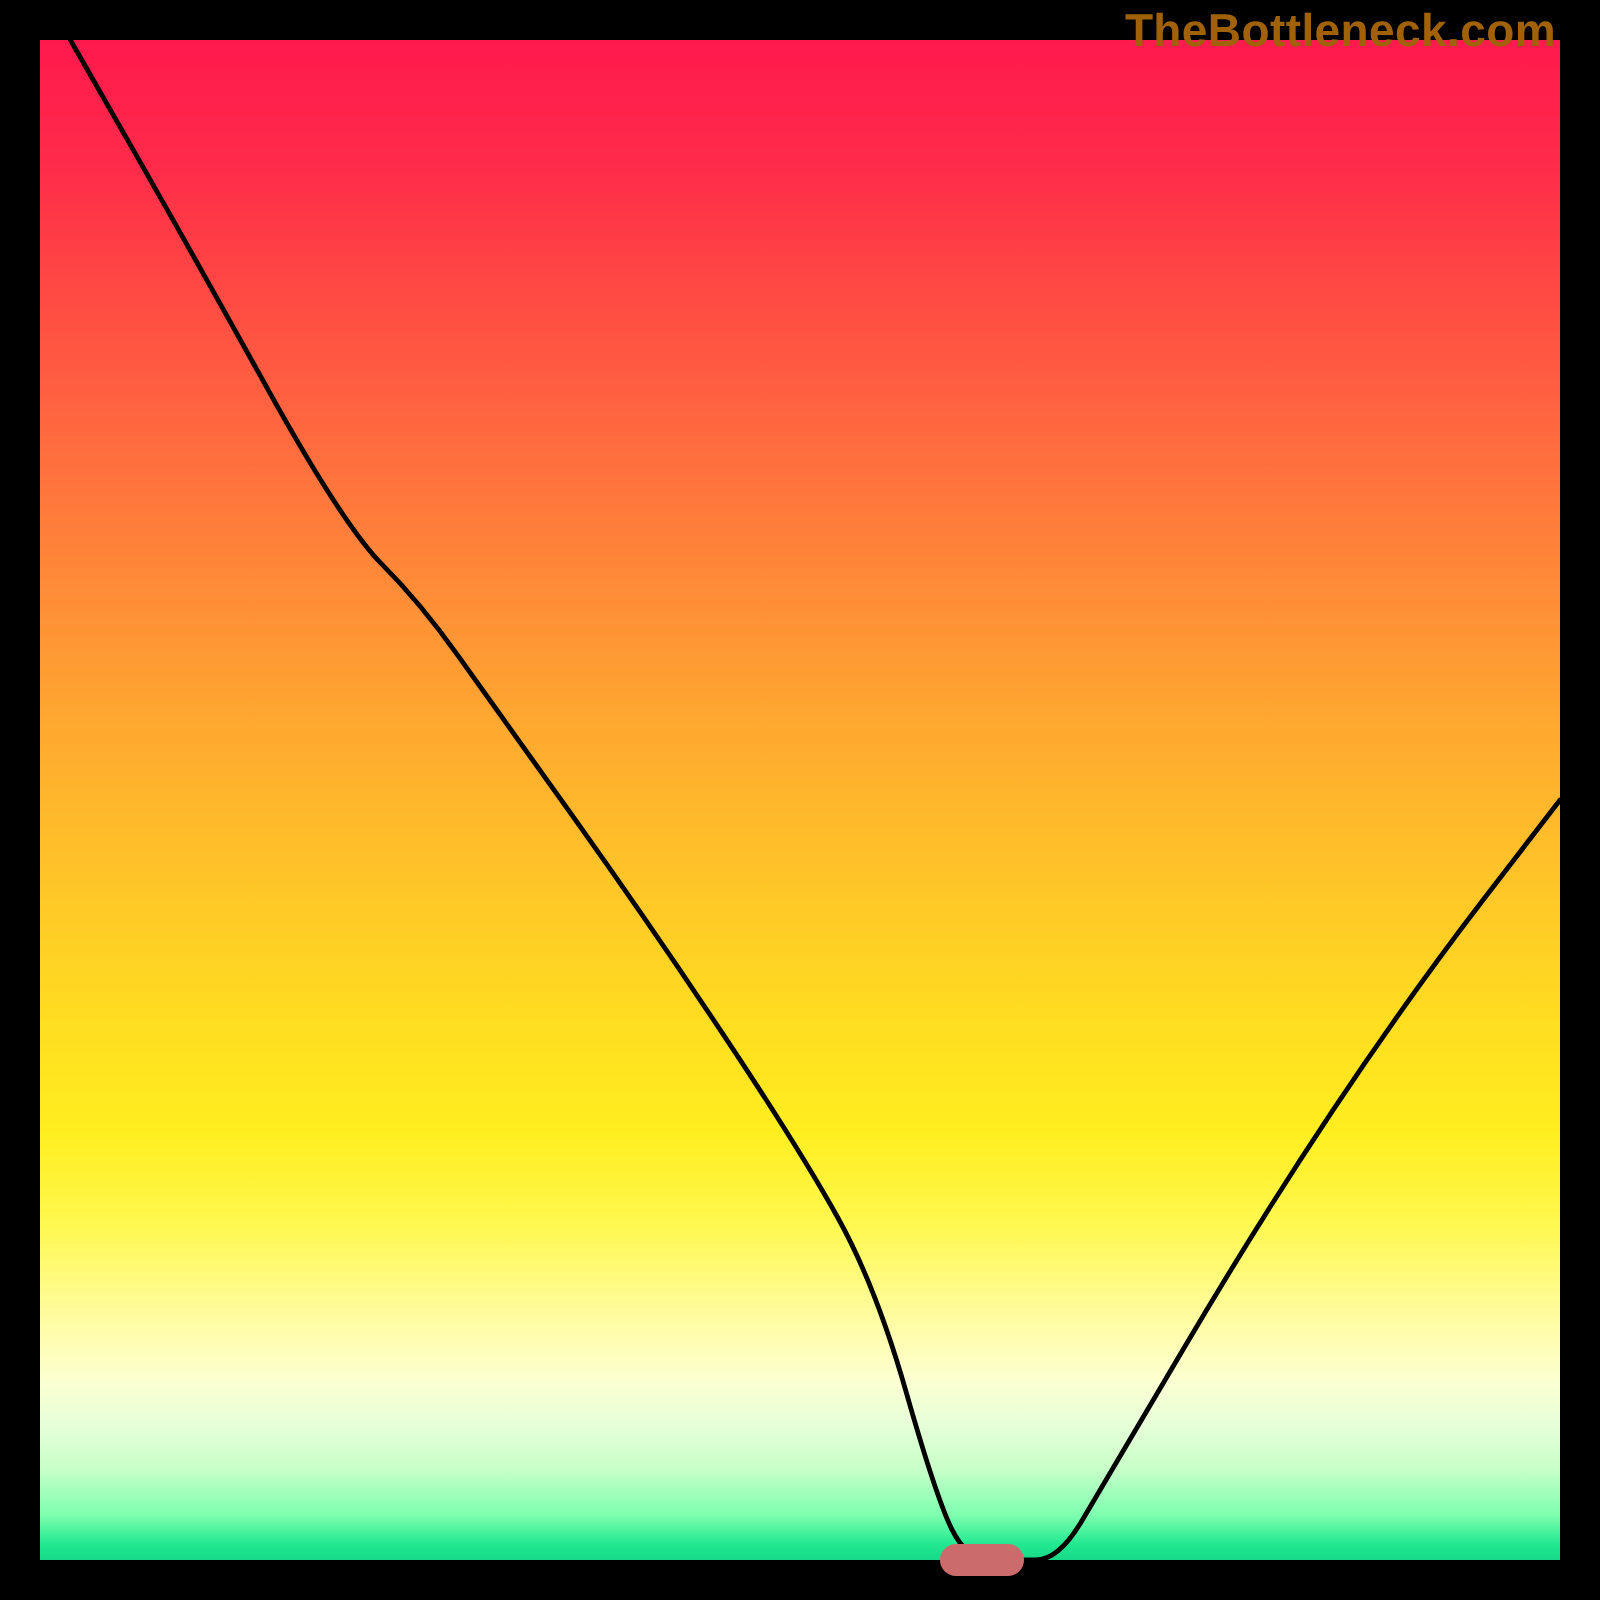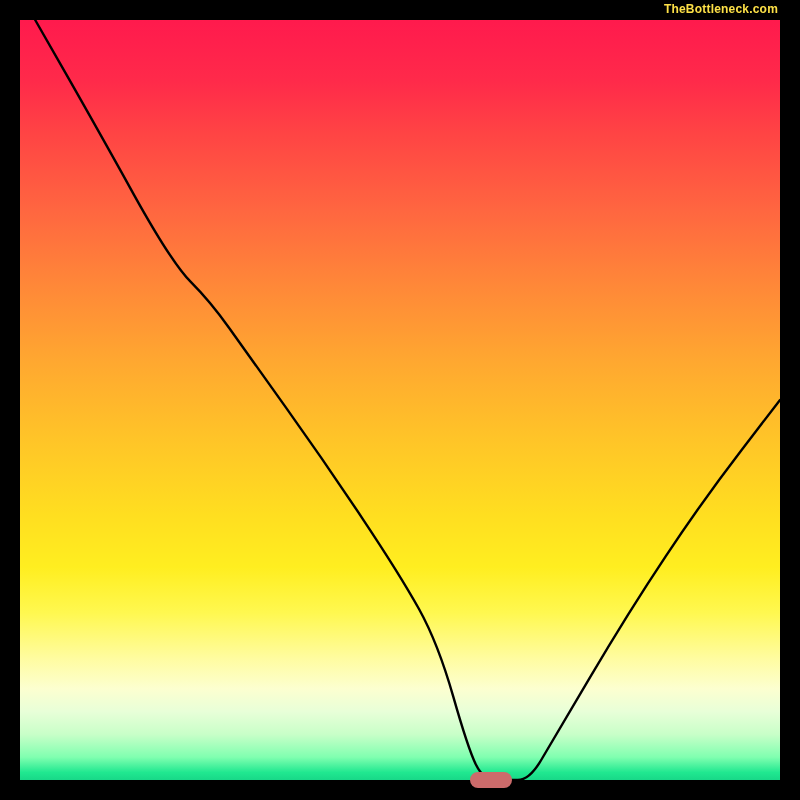--- a/index.html
+++ b/index.html
@@ -40,23 +40,23 @@
       #80ffb0 97%,
       #20e890 99%,
       #18d888 100%
     );
   }
   .watermark {
     position: absolute;
     top: 2px;
     right: 22px;
     font-family: Arial, Helvetica, sans-serif;
-    font-size: 12px;
+    font-size: 23px;
     font-weight: bold;
-    color: #fde047;
+    color: #a16207;
     letter-spacing: 0.2px;
   }
   svg.curve {
     position: absolute;
     left: 0;
     top: 0;
   }
   .marker {
     position: absolute;
     background: #cc6b6b;

